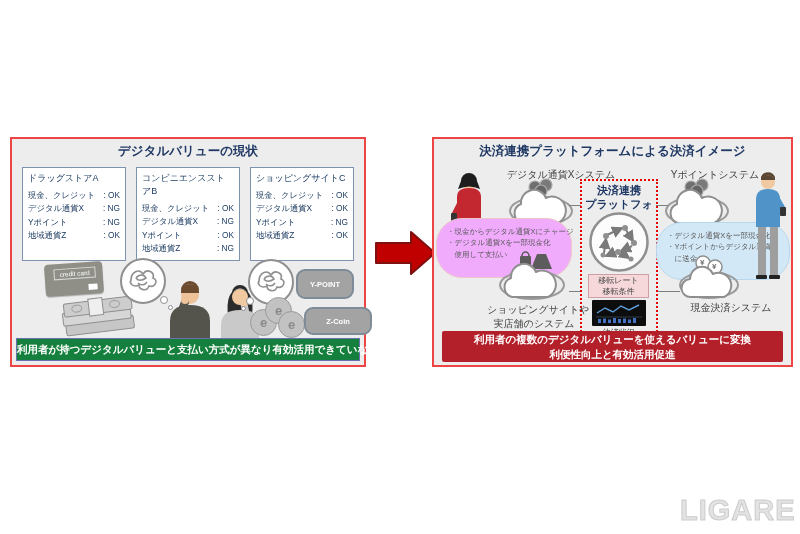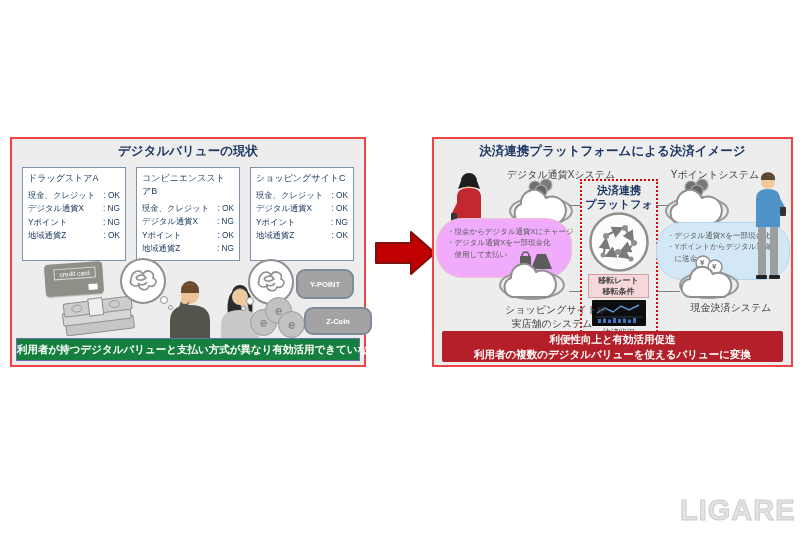--- a/index.html
+++ b/index.html
@@ -63,21 +63,21 @@
   .cloud.blue{left:222px;top:83px;width:134px;height:58px;background:#d3e8f6;border:1px solid #b9d7ec;}
   .cloud div{white-space:nowrap;}
 
   .dotted-box{position:absolute;left:146px;top:40px;width:78px;height:156px;
               border:2px dotted #e60000;box-sizing:border-box;}
   .plat-title{position:absolute;top:2px;left:0;right:0;text-align:center;color:#1f3864;
               font-weight:bold;font-size:11px;line-height:1.3;}
   .net-circle{position:absolute;left:6px;top:30px;width:62px;height:62px;}
   .rate-box{position:absolute;left:6px;top:93px;width:61px;height:24px;background:#f6d8da;
             border:1px solid #cf9fa5;box-sizing:border-box;text-align:center;font-size:8px;
-            color:#404040;line-height:11px;font-weight:bold;}
+            color:#404040;line-height:11px;font-weight:normal;}
   .screen{position:absolute;left:10px;top:119px;width:54px;height:26px;}
   .status-label{position:absolute;top:146px;left:0;right:0;text-align:center;font-size:8px;color:#404040;}
 
   .connector{position:absolute;border-top:1.5px solid #7f7f7f;height:0;}
   .c-tl{left:135px;top:66px;width:12px;} .c-tr{left:222px;top:66px;width:12px;}
   .c-bl{left:135px;top:152px;width:12px;} .c-br{left:222px;top:152px;width:24px;}
 
   .yen{position:absolute;font-size:8px;font-weight:bold;color:#6e6e6e;}
 
   .red-banner{position:absolute;left:8px;right:8px;bottom:3px;height:31px;background:#b3202a;
@@ -353,35 +353,35 @@
       <rect x="25" y="104" width="11" height="4" rx="1" fill="#222"></rect>
     </svg>
 
     <svg class="abs" style="left:62px;top:112px;" width="76" height="54" viewBox="0 0 76 54">
       <ellipse cx="36" cy="34" rx="32" ry="14" fill="none" stroke="#9a9a9a" stroke-width="2"></ellipse>
       <rect x="24" y="5" width="11" height="11" rx="1" fill="#5c5c5c"></rect>
       <path d="M26 5 a3.5 4 0 0 1 7 0" fill="none" stroke="#5c5c5c" stroke-width="1.6"></path>
       <path d="M41 3 h9 l6 15 h-21 z" fill="#5c5c5c"></path>
       <path d="M16 46 a10 10 0 0 1 -1-19 a13 13 0 0 1 25-6 a11 11 0 0 1 12 25 z" fill="#fff" stroke="#8f8f8f" stroke-width="2" stroke-linejoin="round"></path>
     </svg>
-    <div class="syslabel" style="left:56px;top:164px;width:94px;">
+    <div class="syslabel" style="left:38px;top:164px;width:94px;">
       <div>ショッピングサイトや</div>
       <div>実店舗のシステム</div>
     </div>
 
     <svg class="abs" style="left:244px;top:114px;" width="62" height="52" viewBox="0 0 62 52">
       <ellipse cx="31" cy="32" rx="29" ry="13" fill="none" stroke="#9a9a9a" stroke-width="2"></ellipse>
       <circle cx="25" cy="10" r="7" fill="#fff" stroke="#8f8f8f" stroke-width="1.5"></circle>
       <circle cx="37" cy="14" r="7" fill="#fff" stroke="#8f8f8f" stroke-width="1.5"></circle>
       <path d="M13 44 a9 9 0 0 1 -1-18 a12 12 0 0 1 23-5 a10 10 0 0 1 11 23 z" fill="#fff" stroke="#8f8f8f" stroke-width="2" stroke-linejoin="round"></path>
     </svg>
     <span class="yen" style="left:266px;top:119px;">¥</span>
     <span class="yen" style="left:278px;top:123px;">¥</span>
     <div class="syslabel" style="left:238px;top:162px;width:88px;">現金決済システム</div>
 
     <div class="red-banner">
+      <div>利用者の複数のデジタルバリューを使えるバリューに変換</div>
       <div>利便性向上と有効活用促進</div>
-      <div>利用者の複数のデジタルバリューを使えるバリューに変換</div>
     </div>
   </section>
 
   <div class="watermark">LIGARE</div>
 </div>
 
 </body></html>

